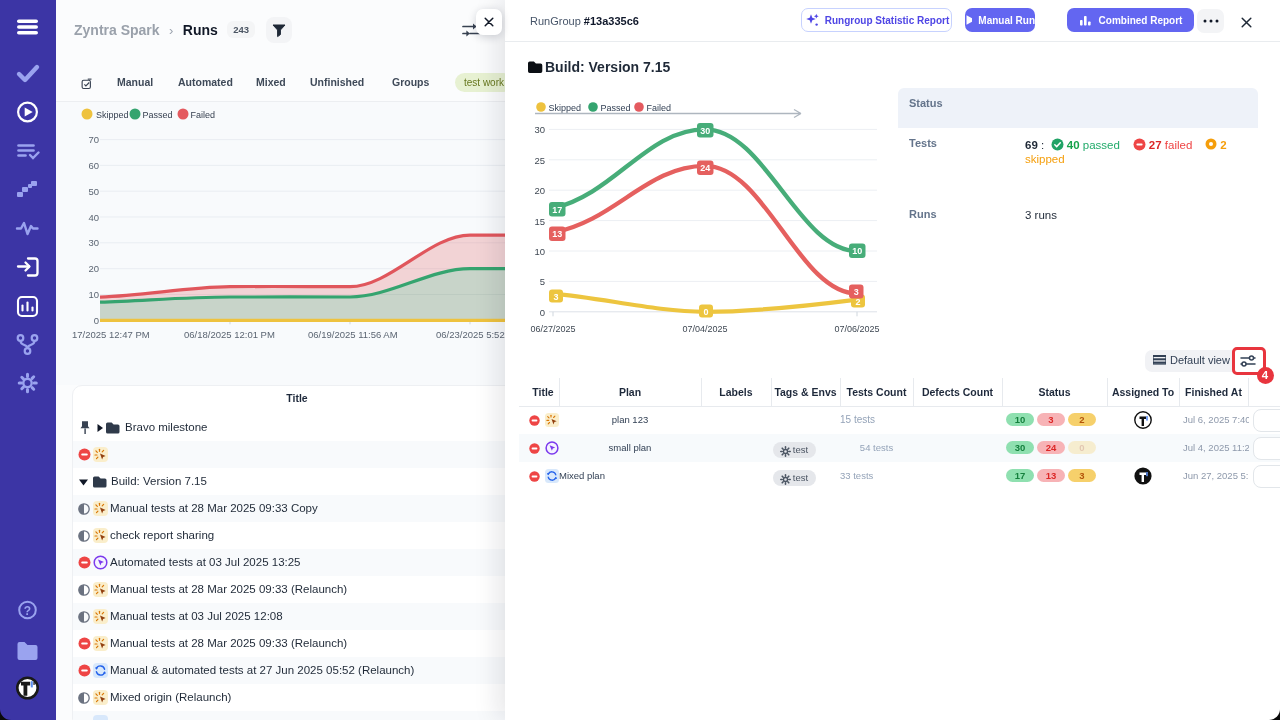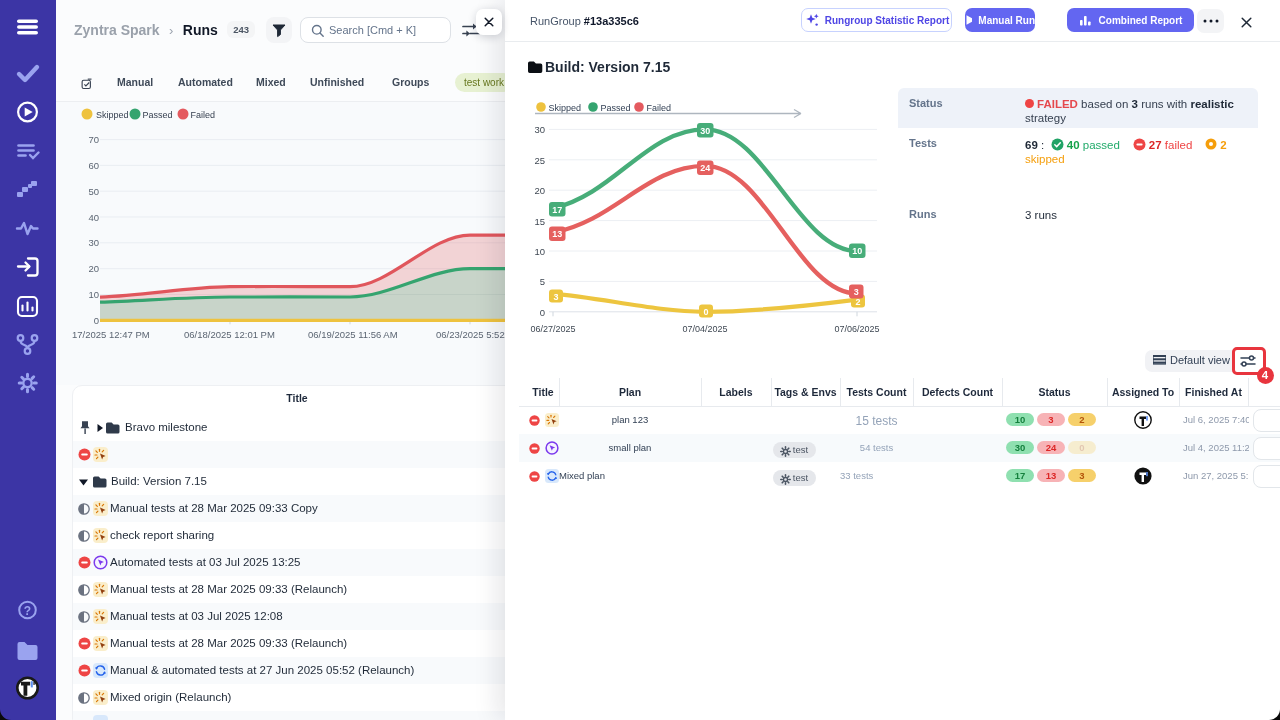--- a/index.html
+++ b/index.html
@@ -50,27 +50,20 @@
     <span class="crumb-dark">Runs</span>
     <span class="badge243" style="position:relative;top:-2px;margin-left:5px">243</span>
   </div>
 
   <div class="abs" style="left:210px;top:17px;width:26px;height:26px;background:#f3f4f6;border-radius:8px">
     <svg width="26" height="26">
         <path d="M7 8 h12 l-4.6 5 v4.6 l-2.8 2 v-6.6 z" fill="#1f2937" stroke="#1f2937" stroke-width="1" stroke-linejoin="round"></path>
       </svg>
   </div>
 
-  <div class="abs" style="left:244px;top:17px;width:151px;height:26px;background:#fff;border:1px solid #dde1e6;border-radius:8px">
-    <svg width="14" height="14" style="position:absolute;left:10px;top:6px">
-        <circle cx="5.8" cy="5.8" r="4.3" fill="none" stroke="#64748b" stroke-width="1.4"></circle>
-        <path d="M9 9 l3.2 3.2" stroke="#64748b" stroke-width="1.4" stroke-linecap="round"></path>
-      </svg>
-    <span style="position:absolute;left:28px;top:6px;font-size:11px;color:#64748b">Search [Cmd + K]</span>
-  </div>
 
   <svg width="18" height="18" style="position:absolute;left:406px;top:21px">
     <g stroke="#374151" stroke-width="1.7" stroke-linecap="round">
       <path d="M1 5.5 h10 M14 5.5 h3"></path>
         <path d="M1 12.5 h4 M8 12.5 h9"></path>
     </g>
     <path d="M11 2.5 l3.5 3 l-3.5 3 z" fill="#374151"></path>
     <path d="M8 9.5 l-3.5 3 l3.5 3 z" fill="#374151" transform="rotate(180 6.2 12.5)"></path>
   </svg>
 
@@ -496,23 +489,20 @@
 
     <g font-size="9" fill="#3f4853" text-anchor="middle">
       <text x="26" y="237">06/27/2025</text>
       <text x="178" y="237">07/04/2025</text>
       <text x="330" y="237">07/06/2025</text>
     </g>
   </svg>
 
   <div class="inforow" style="top:88px;height:40px;background:#eef2f9;border-radius:6px 6px 0 0">
     <span class="lab">Status</span>
-    <span style="position:absolute;left:127px;top:9px;width:210px;font-size:11.5px;color:#374151;line-height:14px">
-      <span style="display:inline-block;width:9px;height:9px;border-radius:5px;background:#ef4444;margin-right:3px"></span><b style="color:#e5484d">FAILED</b> based on <b style="color:#1f2937">3</b> runs with <b style="color:#1f2937">realistic</b> strategy
-    </span>
   </div>
   <div class="inforow" style="top:128px;height:56px">
     <span class="lab">Tests</span>
     <span style="position:absolute;left:127px;top:10px;width:235px;font-size:11.5px;line-height:14px;color:#1f2937">
       <b>69</b> :&nbsp;
       <svg width="13" height="13" style="vertical-align:-2px">
           <circle cx="6.5" cy="6.5" r="6" fill="#21a366"></circle>
           <path d="M3.8 6.7 l1.9 1.9 3.6-3.8" stroke="#fff" stroke-width="1.5" fill="none" stroke-linecap="round"></path>
         </svg>
       <b style="color:#16a34a">40</b> <span style="color:#22ab6b">passed</span> &nbsp;&nbsp;
@@ -588,21 +578,21 @@
         <g stroke="#d97706" stroke-width="1.1" stroke-linecap="round">
           <path d="M6 2.2 v1.8"></path>
           <path d="M2.7 3.6 l1.3 1.3"></path>
           <path d="M1.9 7.4 h1.8"></path>
           <path d="M3.2 10.8 l1.3-1.3"></path>
           <path d="M9.9 3.2 l-1.3 1.3"></path>
         </g>
         <path d="M6.5 6.1 l5.2 2.1 -2.3 0.9 -0.9 2.3 z" fill="#92400e"></path>
       </svg>
     <div class="abs" style="left:54px;top:414px;width:142px;text-align:center;font-size:9.5px;color:#334155">plan 123</div>
-    <div class="abs" style="left:335px;top:414px;width:73px;text-align:center;font-size:12px;color:#94a3b8">15 tests</div>
+    <div class="abs" style="left:335px;top:414px;width:73px;text-align:left;font-size:10px;color:#94a3b8">15 tests</div>
     <div class="pillS pg" style="left:501px;top:413px">10</div>
     <div class="pillS pr" style="left:532px;top:413px">3</div>
     <div class="pillS py" style="left:563px;top:413px">2</div>
     <svg width="18" height="18" style="position:absolute;left:629px;top:411px">
         <circle cx="9" cy="9" r="8.2" fill="#fff" stroke="#111" stroke-width="1.4"></circle>
         <path d="M5.5 5.5 h6.5 v2.4 h-2 v7 h-2.4 v-7 h-2.1 z" fill="#111"></path>
         <rect x="12.2" y="5" width="1.6" height="4.6" fill="#5b8def"></rect>
       </svg>
     <div class="datetxt" style="left:678px;top:414px">Jul 6, 2025 7:40</div>
     <div class="abs" style="left:748px;top:409px;width:36px;height:23px;border:1px solid #e2e6ea;border-radius:8px;background:#fff"></div>

